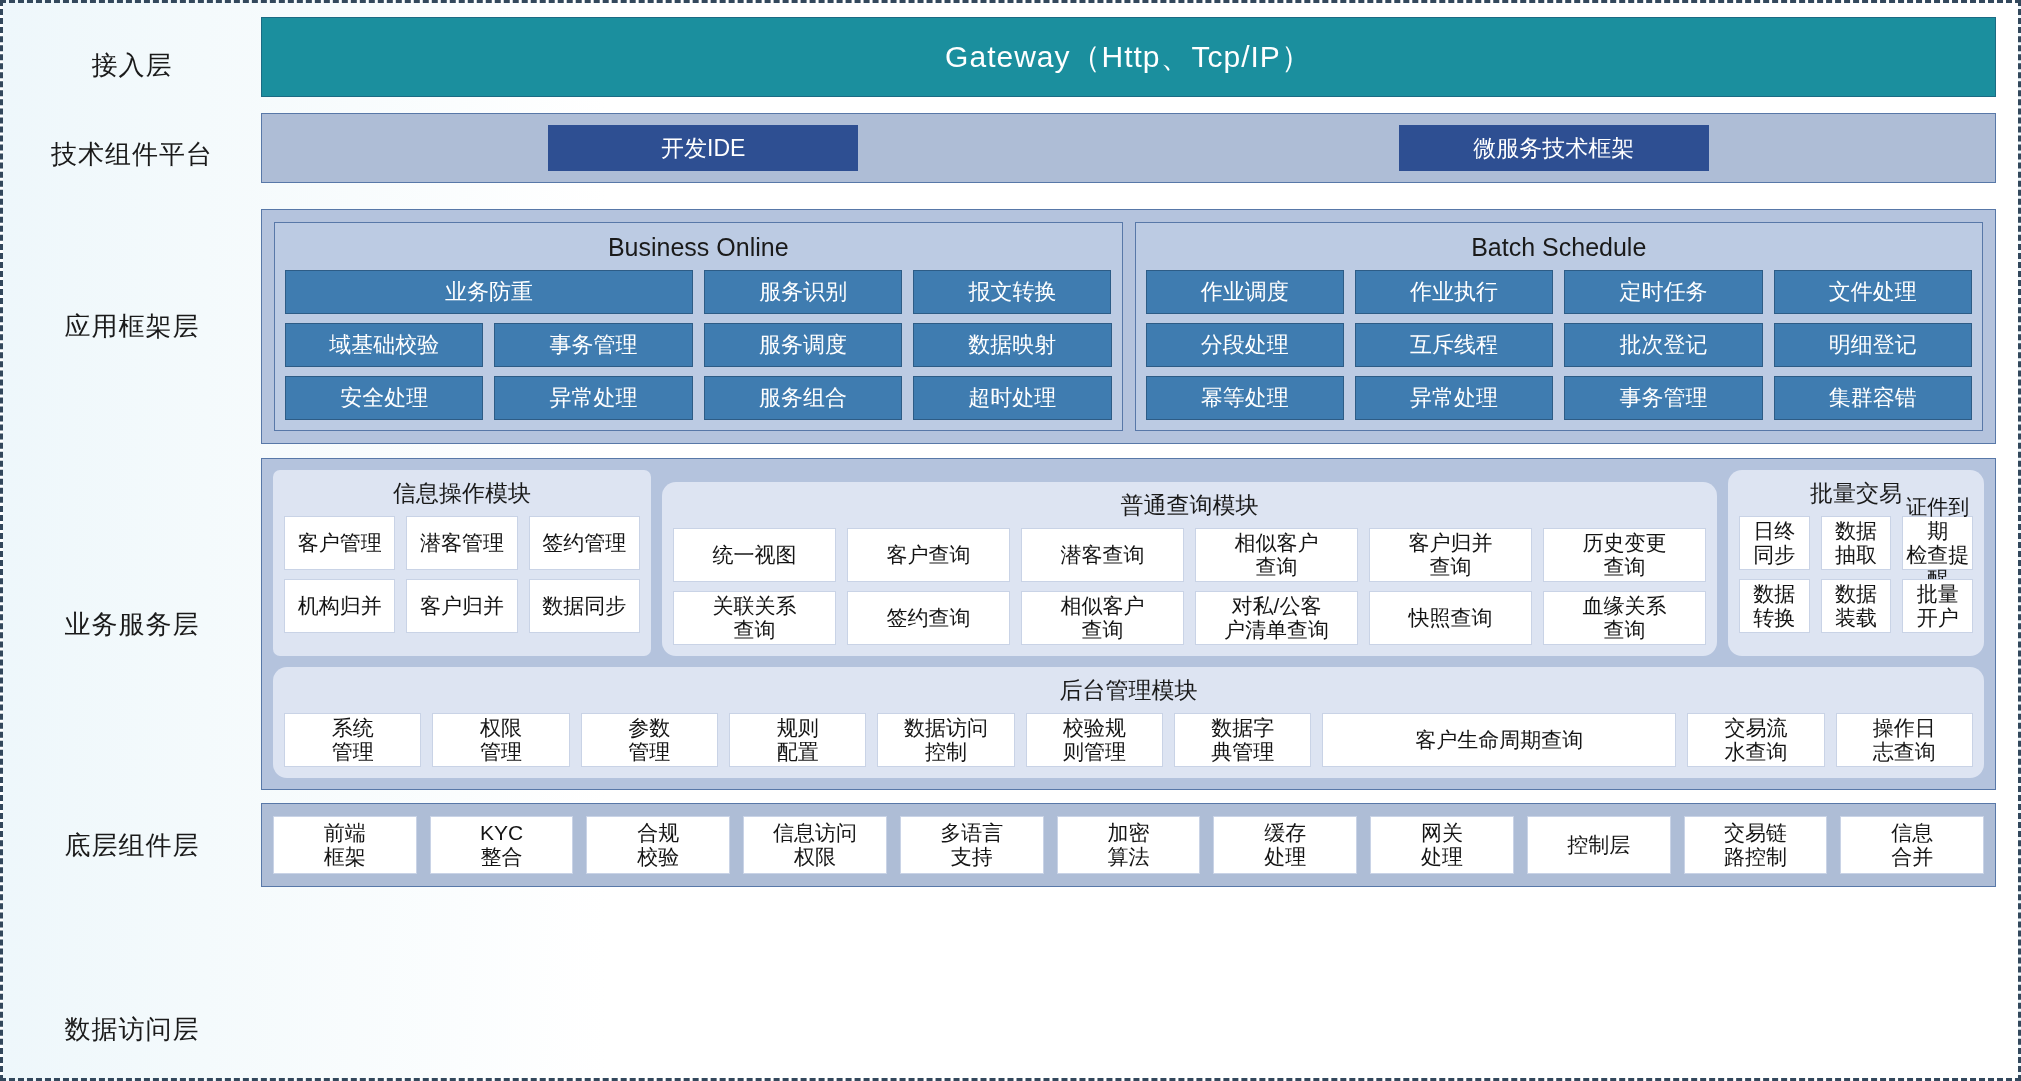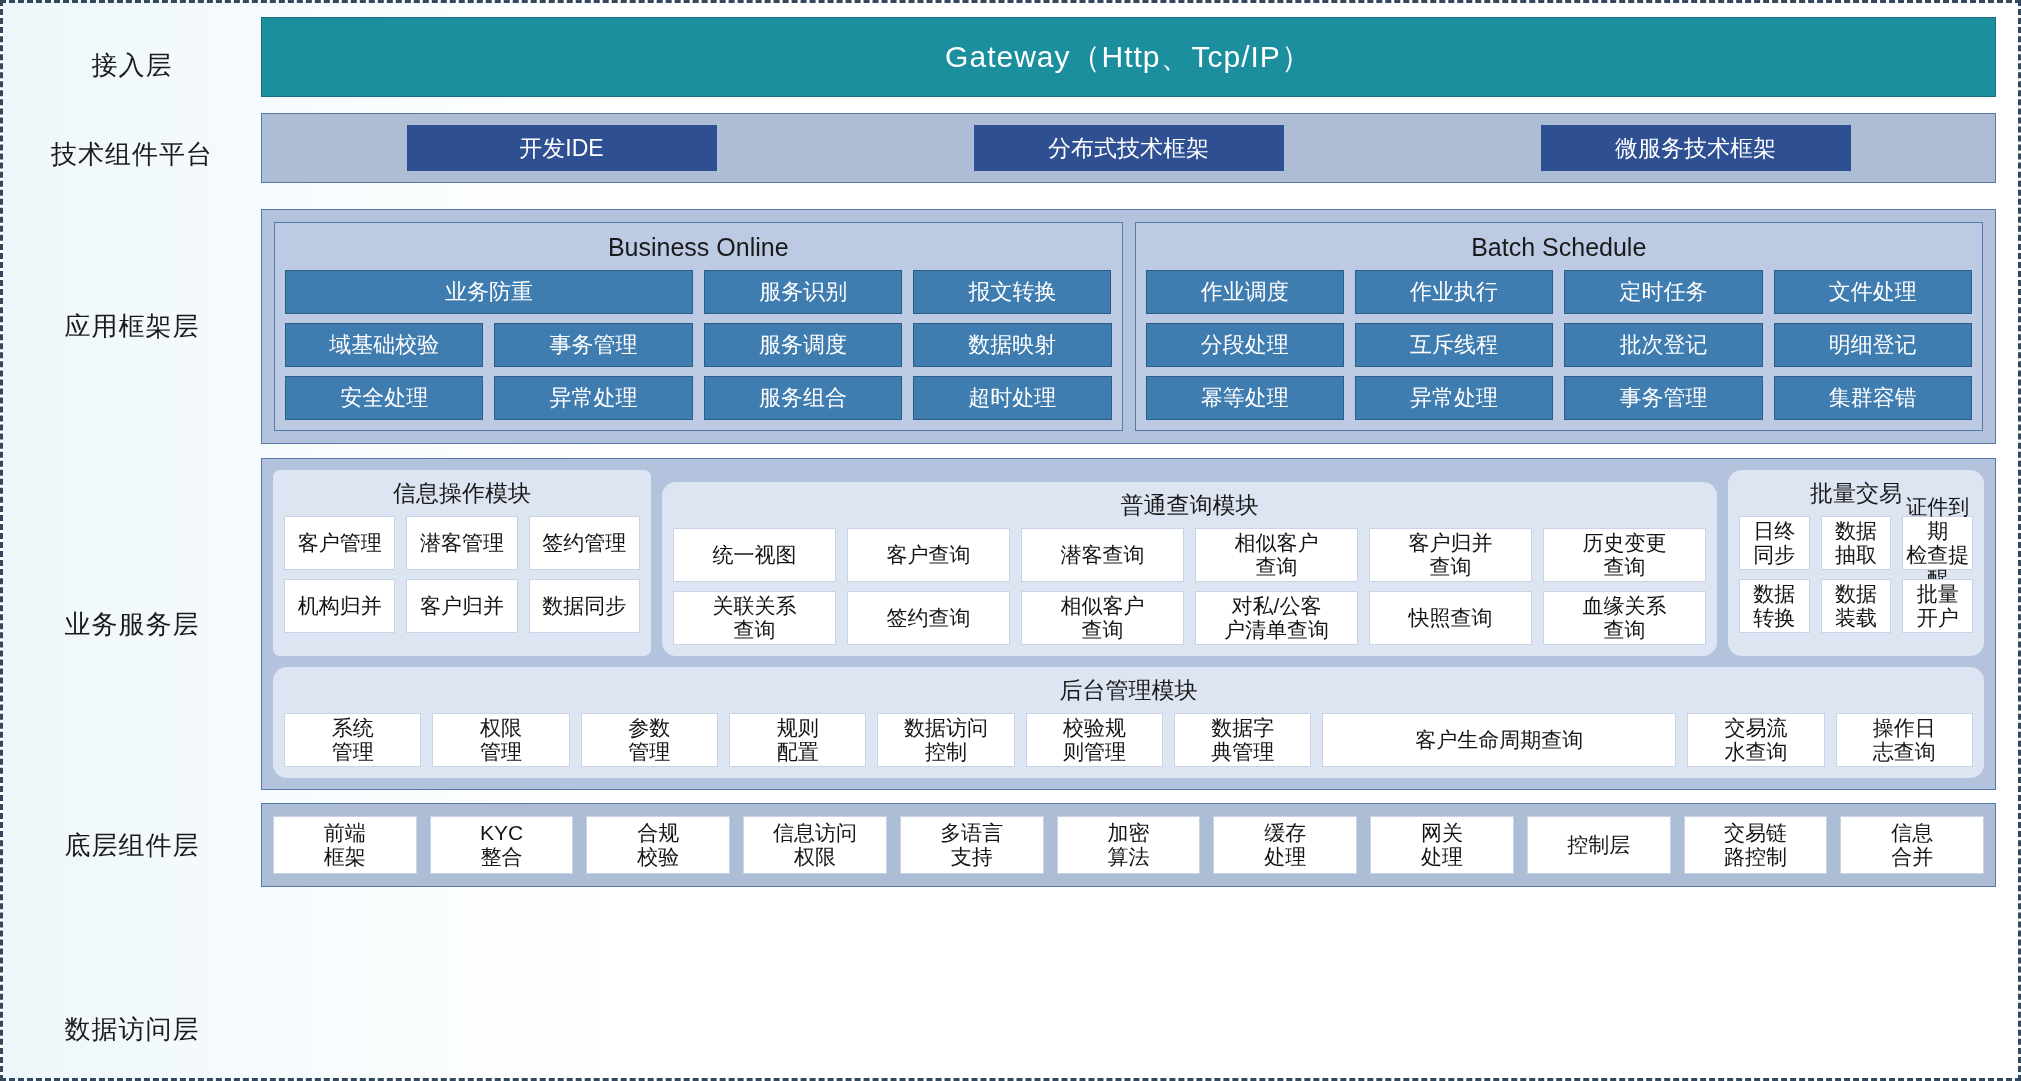--- a/index.html
+++ b/index.html
@@ -144,21 +144,20 @@
     <div class="row-body">
       <div class="gateway-bar">Gateway（Http、Tcp/IP）</div>
     </div>
   </div>
 
   <div class="row tech-row">
     <div class="row-label">技术组件平台</div>
     <div class="row-body">
       <div class="tech-band">
         <div class="tech-chip">开发IDE</div>
-        <div class="tech-chip">分布式技术框架</div>
         <div class="tech-chip">微服务技术框架</div>
       </div>
     </div>
   </div>
 
   <div class="row app-row">
     <div class="row-label">应用框架层</div>
     <div class="row-body">
       <div class="app-band">
 

